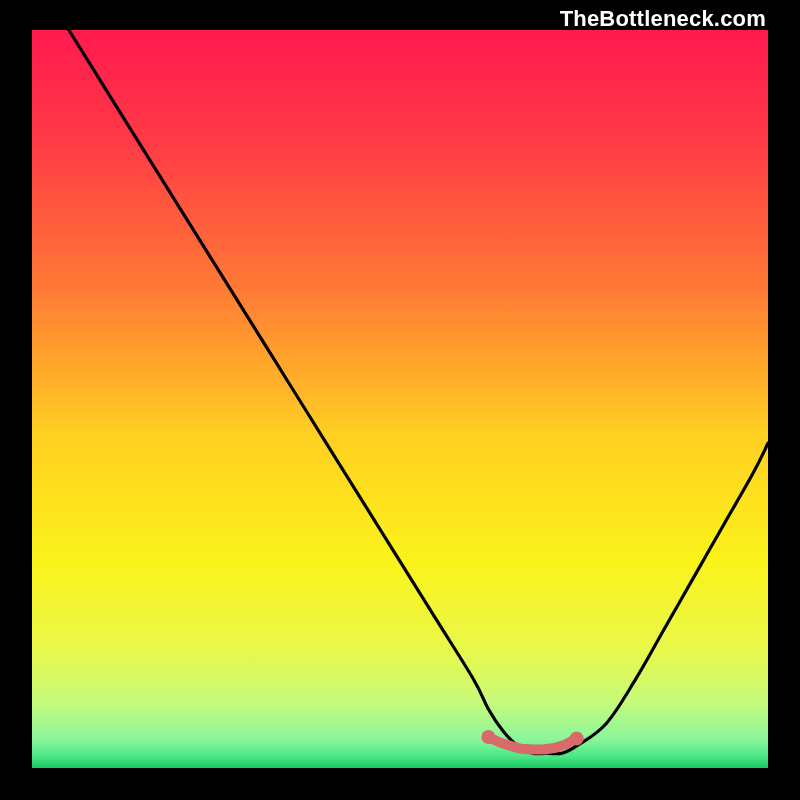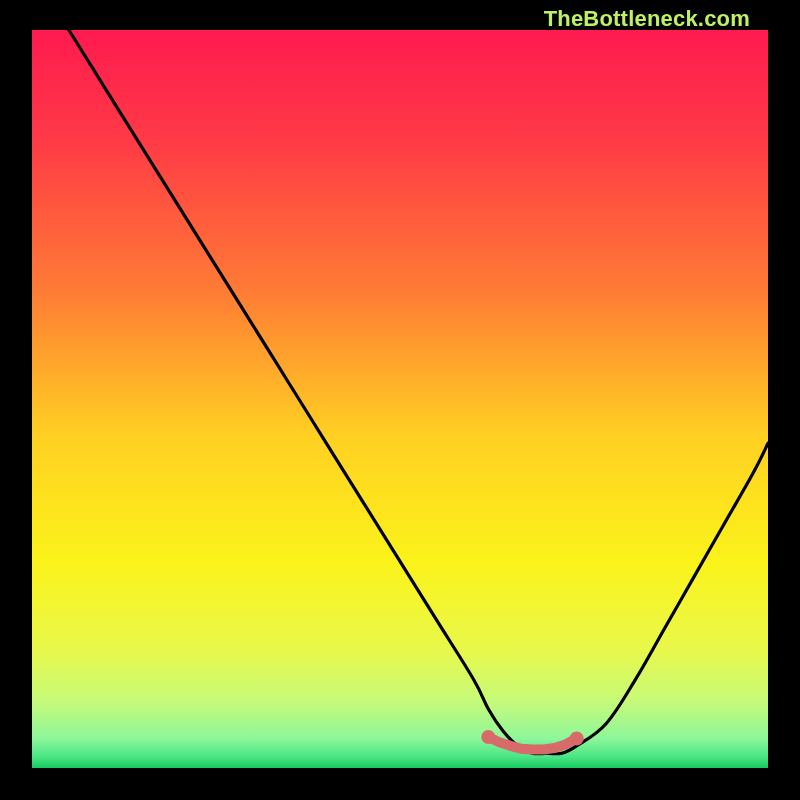--- a/index.html
+++ b/index.html
@@ -28,25 +28,25 @@
   .gradient {
     position: absolute;
     left: 0;
     top: 0;
     width: 736px;
     height: 738px;
   }
   .watermark {
     position: absolute;
     top: 6px;
-    right: 50px;
+    right: 34px;
     font-family: Arial, Helvetica, sans-serif;
     font-size: 22px;
     font-weight: 600;
-    color: #bef264;
+    color: #ffffff;
     letter-spacing: 0.2px;
   }
   svg.curve {
     position: absolute;
     left: 0;
     top: 0;
     width: 736px;
     height: 738px;
   }
 </style>

